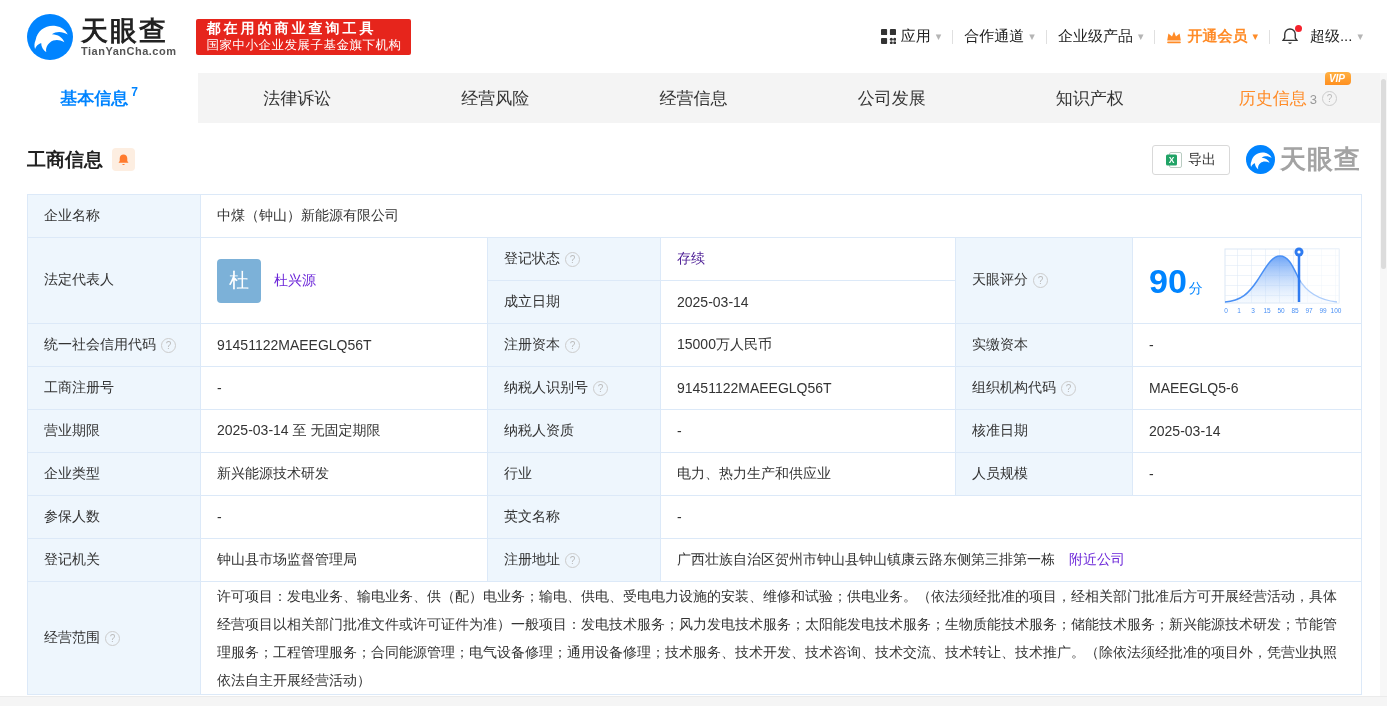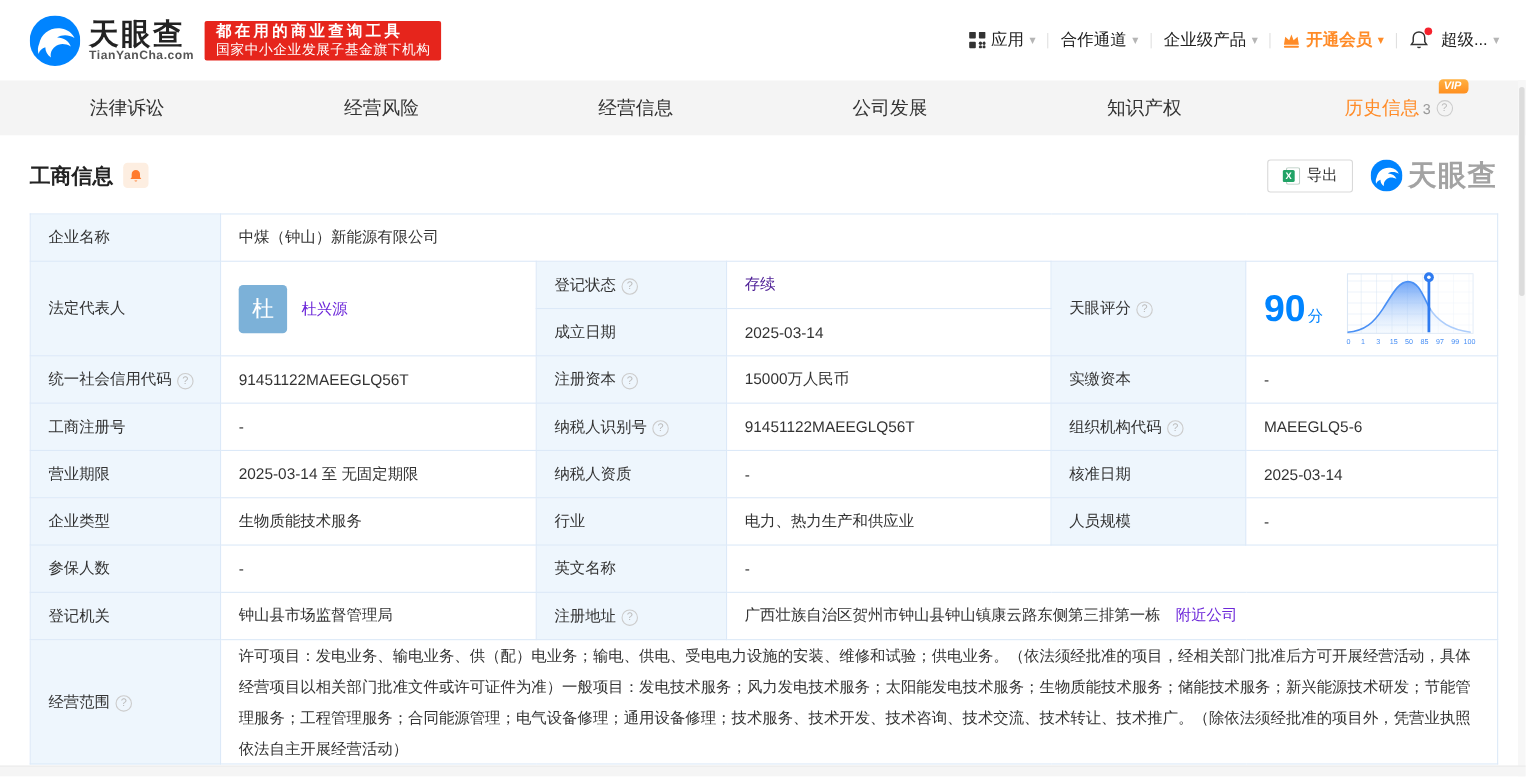--- a/index.html
+++ b/index.html
@@ -6,21 +6,21 @@
   html,body { width:1387px; height:706px; overflow:hidden; background:#fff;
     font-family:"Liberation Sans","DejaVu Sans",sans-serif; color:#333; }
   body { position:relative; }
 
   
   .header { height:73px; display:flex; align-items:center; padding-left:27px; background:#fff; position:relative; }
   .logo { display:flex; align-items:center; gap:8px; }
   .logo-icon { width:46px; height:46px; flex:0 0 auto; }
   .logo-text .cn { font-size:27px; font-weight:bold; color:#222; letter-spacing:2px; line-height:28px; }
   .logo-text .en { font-size:11px; color:#555; font-weight:bold; letter-spacing:.5px; }
-  .promo { margin-left:10px; background:#e6251c; color:#fff; padding:6px 10px; border-radius:2px;
+  .promo { margin-left:20px; background:#e6251c; color:#fff; padding:6px 10px; border-radius:2px;
     display:flex; flex-direction:column; justify-content:center; height:36px; }
   .promo .l1 { font-size:14px; font-weight:bold; letter-spacing:3px; line-height:18px; }
   .promo .l2 { font-size:12.5px; line-height:17px; letter-spacing:.5px; }
 
   .search-wrap { margin-left:14px; width:438px; }
   .search-tabs { display:flex; width:361px; border-bottom:2px solid #0084ff; }
   .search-tab { font-size:14px; color:#222; padding:2px 13px 3px; cursor:pointer; line-height:17px; }
   .search-tab.active { background:#0084ff; color:#fff; font-weight:bold; }
   .search-bar { display:flex; }
   .search-box { width:361px; height:34px; border:1px solid #0084ff; border-top:none; display:flex; align-items:center; background:#fff; }
@@ -148,20 +148,24 @@
       <span class="red-dot"></span>
     </div>
     <div class="nav-item">
       <span>超级...</span>
       <span class="caret">▾</span>
     </div>
   </div>
 </div>
 
 <div class="main-tabs">
+  <div class="main-tab active">
+    <span>基本信息</span>
+    <span class="tab-count">7</span>
+  </div>
   <div class="main-tab">
     <span>法律诉讼</span>
   </div>
   <div class="main-tab">
     <span>经营风险</span>
   </div>
   <div class="main-tab">
     <span>经营信息</span>
   </div>
   <div class="main-tab">
@@ -303,21 +307,21 @@
         <td class="lbl"><span class="lt">营业期限</span></td>
         <td class="val">2025-03-14 至 无固定期限</td>
         <td class="lbl"><span class="lt">纳税人资质</span></td>
         <td class="val">-</td>
         <td class="lbl"><span class="lt">核准日期</span></td>
         <td class="val">2025-03-14</td>
       </tr>
 
       <tr>
         <td class="lbl"><span class="lt">企业类型</span></td>
-        <td class="val">生物质能技术服务</td>
+        <td class="val">新兴能源技术研发</td>
         <td class="lbl"><span class="lt">行业</span></td>
         <td class="val">电力、热力生产和供应业</td>
         <td class="lbl"><span class="lt">人员规模</span></td>
         <td class="val">-</td>
       </tr>
 
       <tr>
         <td class="lbl"><span class="lt">参保人数</span></td>
         <td class="val">-</td>
         <td class="lbl"><span class="lt">英文名称</span></td>

